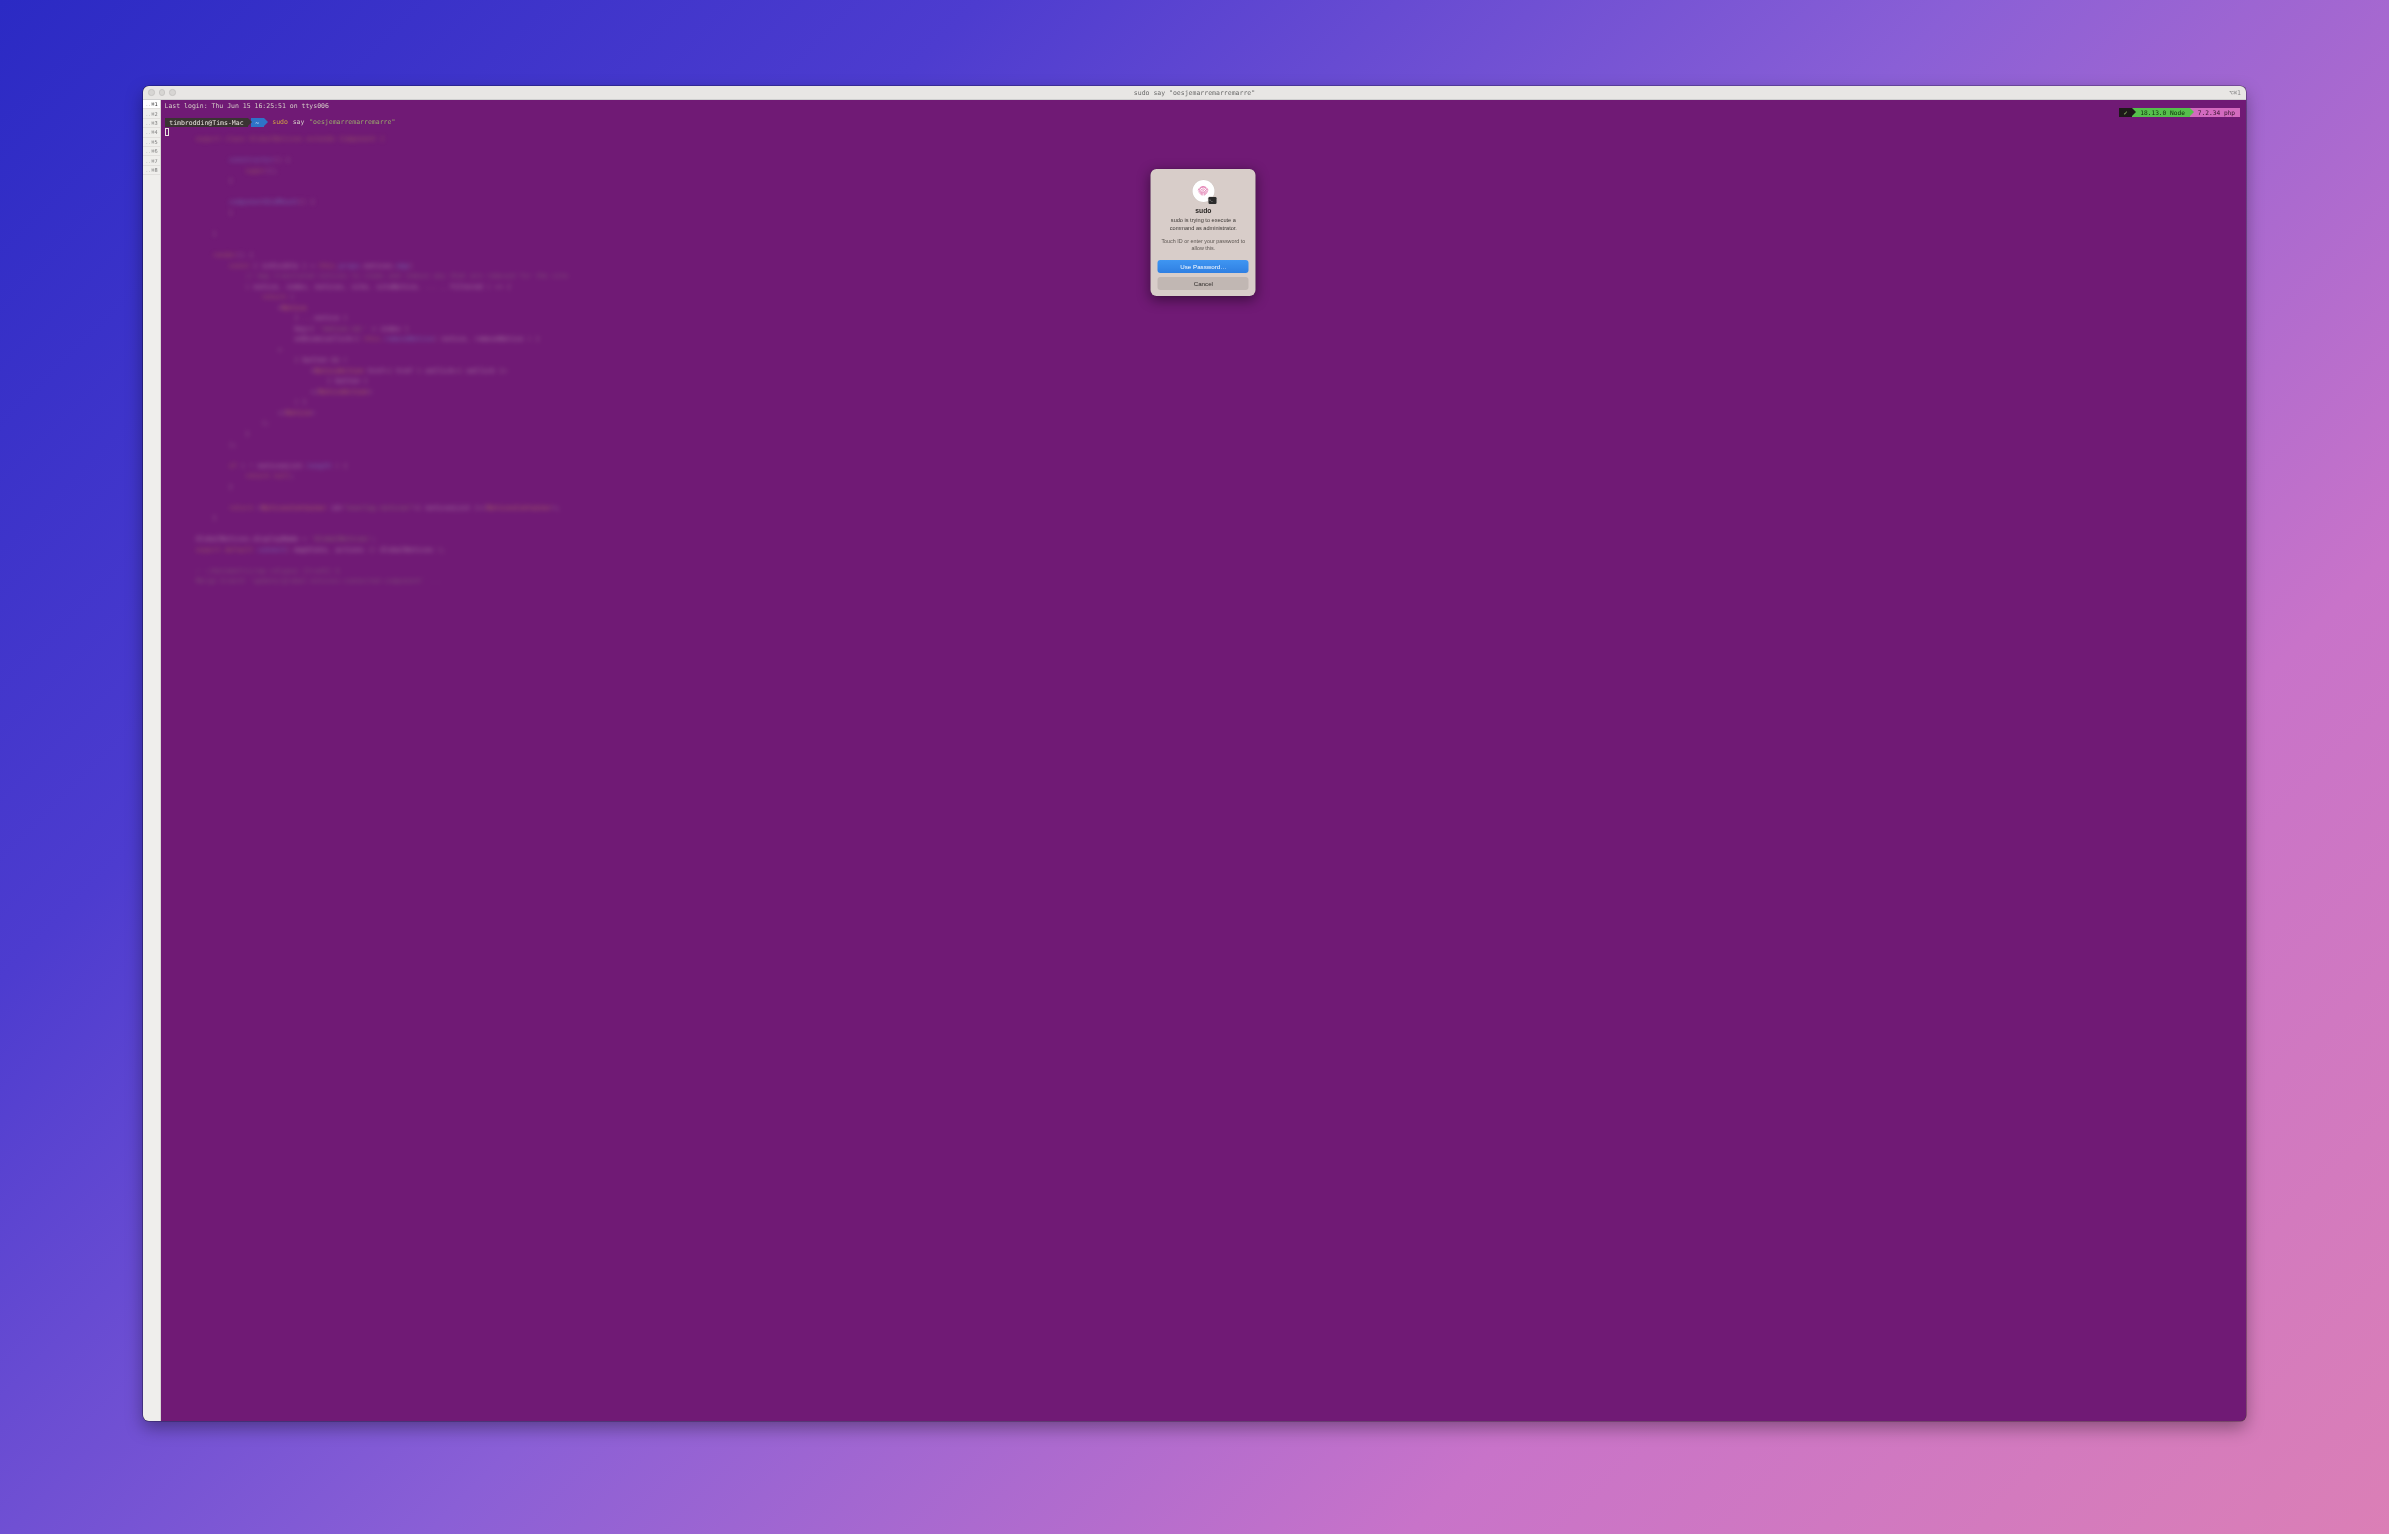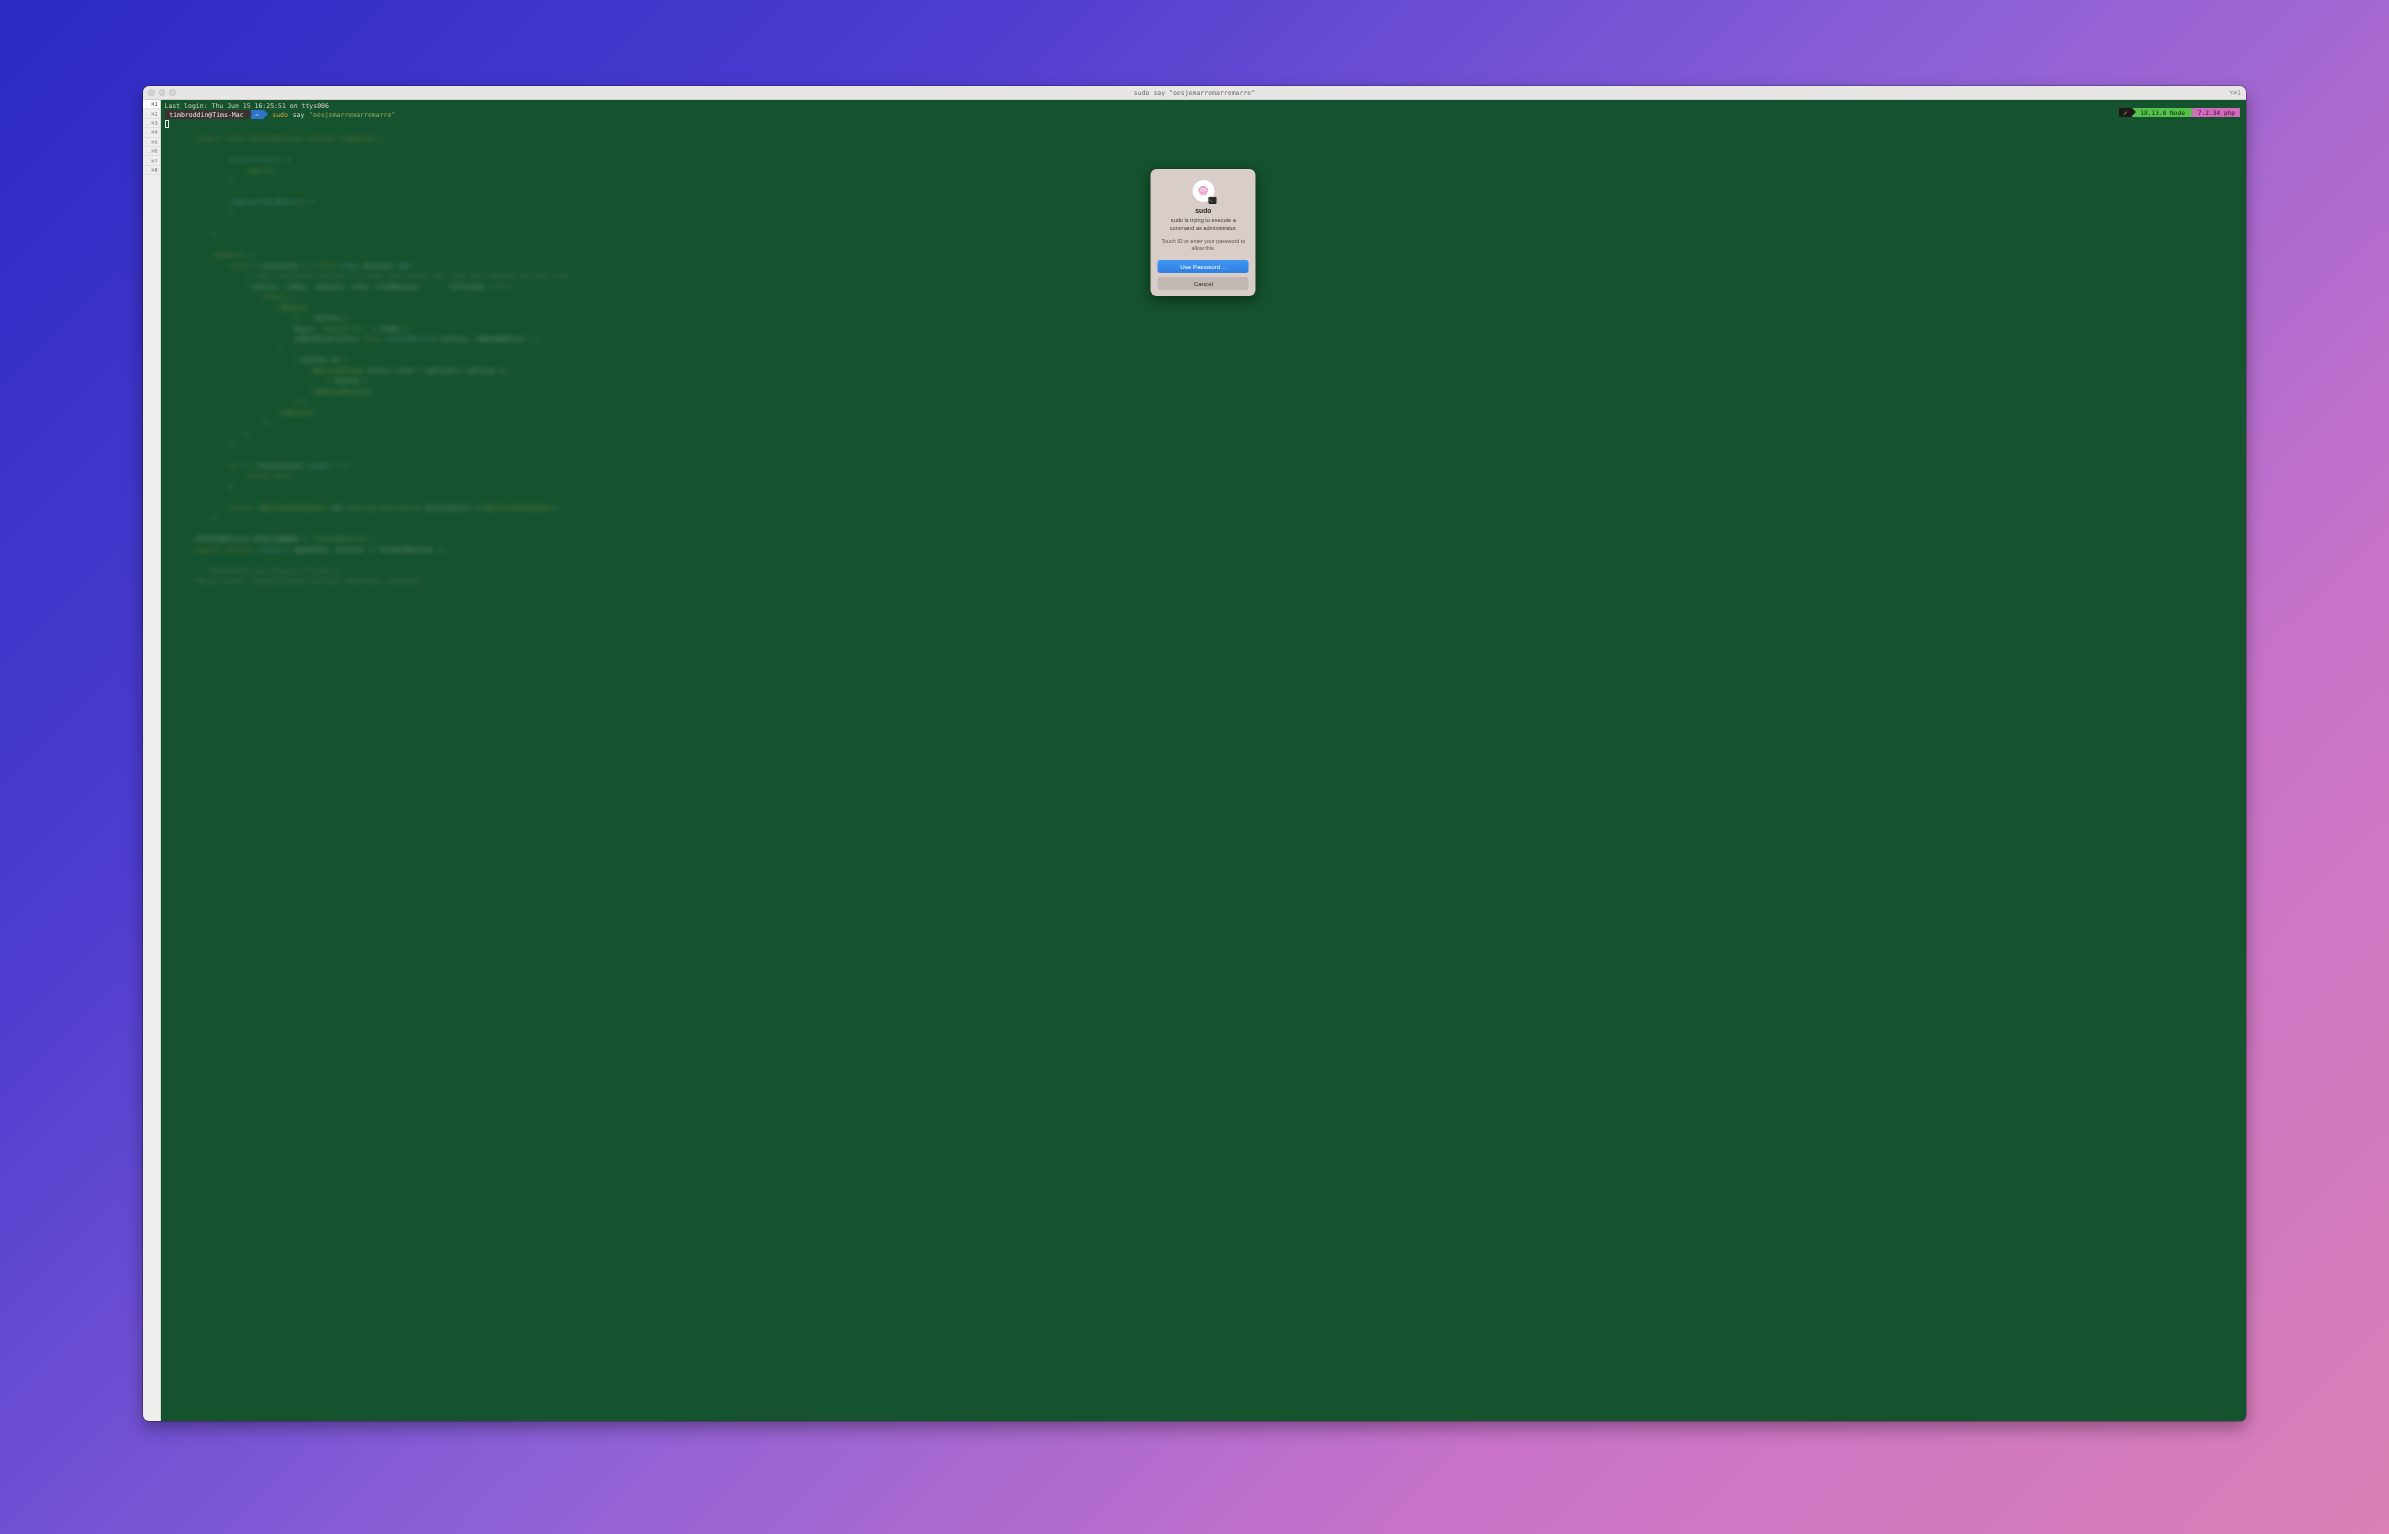--- a/index.html
+++ b/index.html
@@ -76,30 +76,30 @@
     padding-right:2.4px;
     border-bottom:0.6px solid #e1dfdd;
     cursor:pointer;
   }
   .tab-item.active { background:#ffffff; color:#333; }
   .tab-item .dots { margin-right:auto; margin-left:1.8px; color:#bdbdbd; letter-spacing:-0.6px; }
 
   
   .terminal {
     flex:1;
-    background:#14532d;
+    background:#701a75;
     position:relative;
     font-family: ui-monospace, Menlo, Monaco, Consolas, monospace;
     font-size: 6.5px;
     color:#d6cfc8;
     overflow:hidden;
   }
   .term-content { position:absolute; top:2.4px; left:3.5px; right:3.5px; }
   .lastlogin { color:#d6cfc8; }
-  .prompt-line { display:flex; align-items:flex-end; gap:2.4px; margin-top:0; }
+  .prompt-line { display:flex; align-items:flex-start; gap:2.4px; margin-top:8px; }
   .seg {
     padding: 0 4.7px; height:8.8px; display:inline-flex; align-items:center;
     position:relative;
   }
   .seg-user { background:#3a3332; color:#e9e4df; }
   .seg-dir  { background:#2e73c8; color:#e9f2ff; }
   .seg-user::after, .seg-dir::after{
     content:""; position:absolute; right:-4.1px; top:0; bottom:0;
     width:0; height:0; border-top:4.4px solid transparent; border-bottom:4.4px solid transparent;
   }

